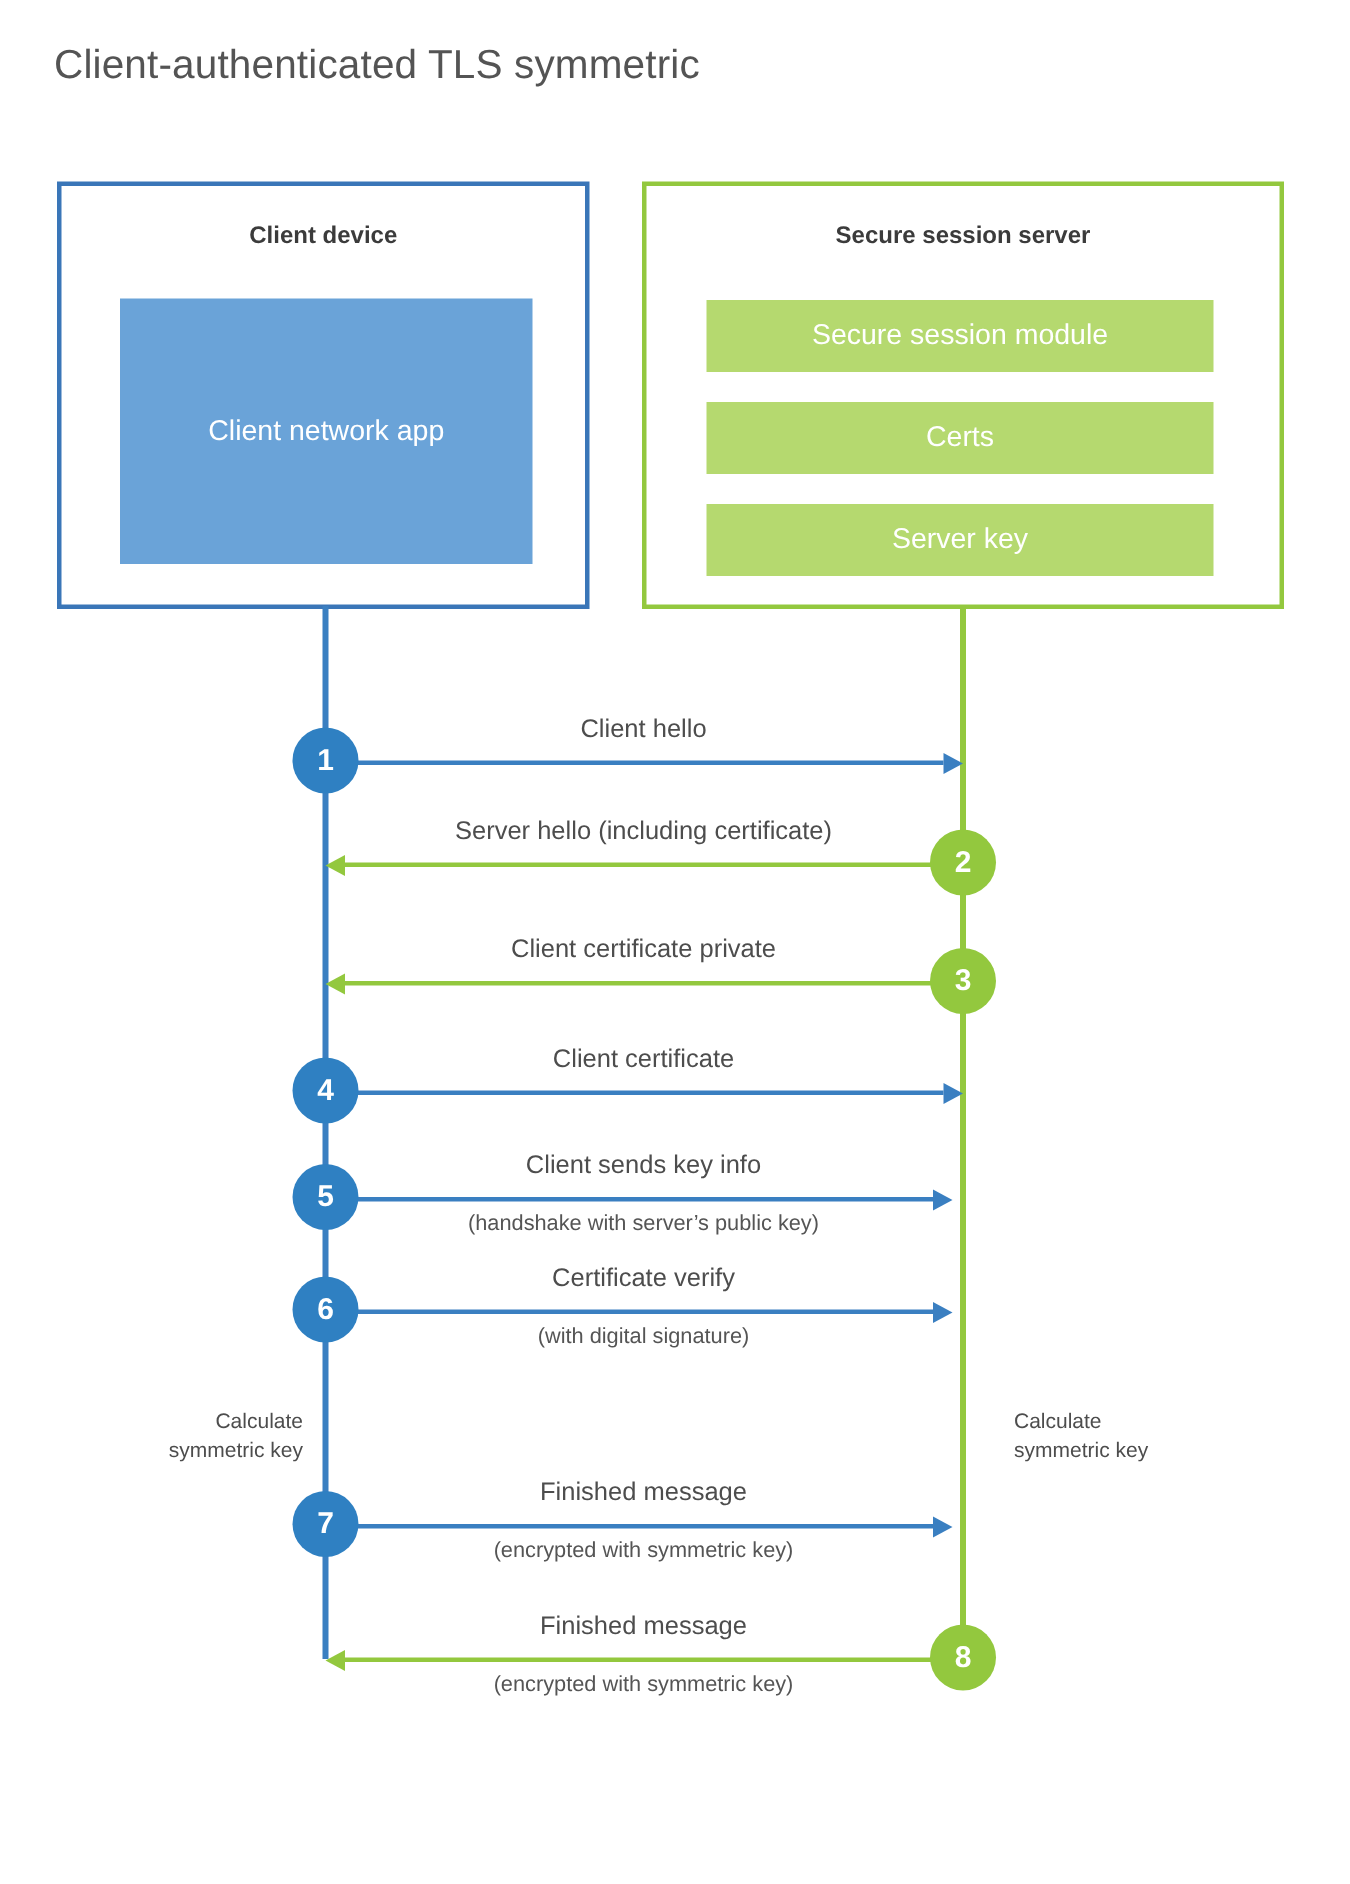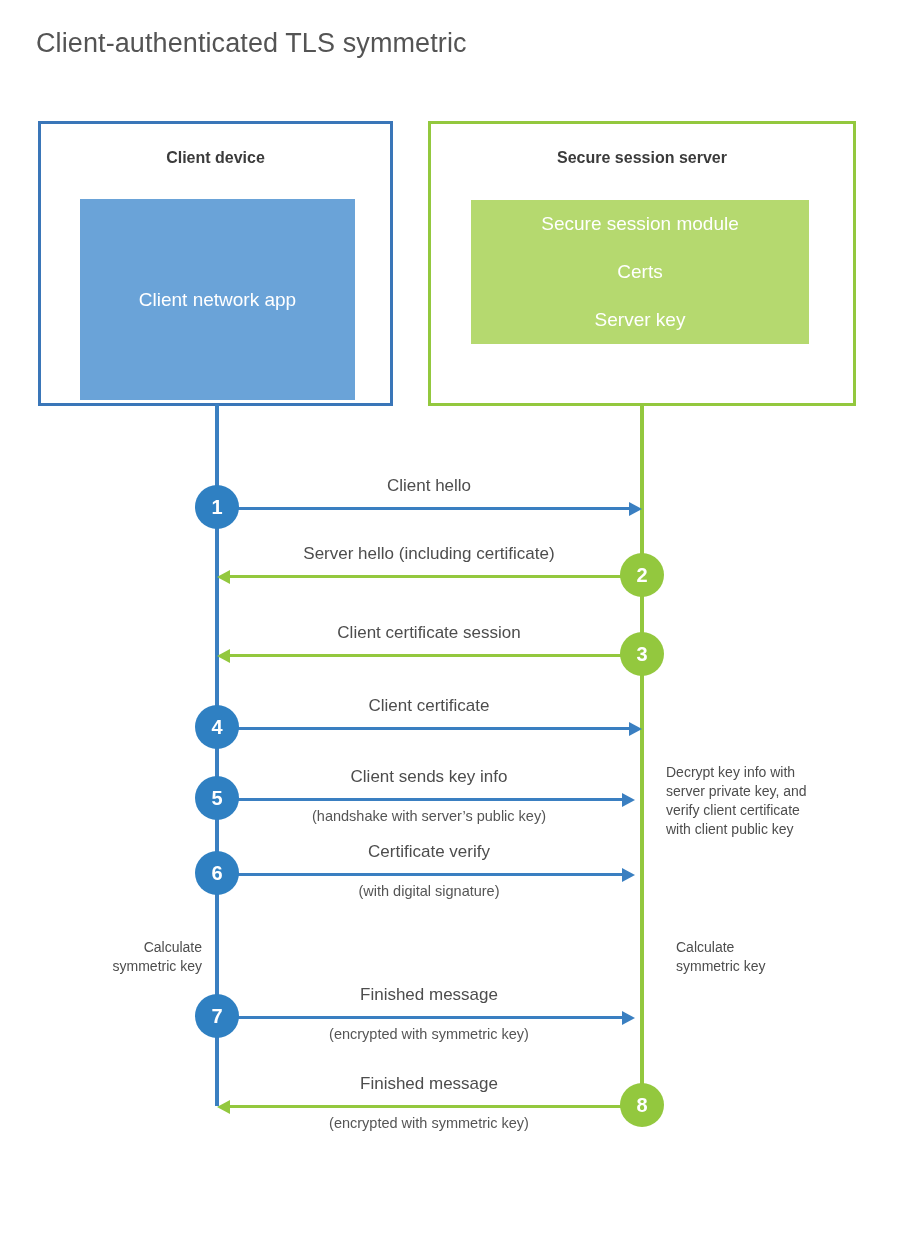--- a/index.html
+++ b/index.html
@@ -64,21 +64,21 @@
     font-size: 16px;
     font-weight: bold;
     color: #3b3b3b;
   }
 
   .client-app {
     position: absolute;
     left: 39px;
     top: 75px;
     width: 275px;
-    height: 201px;
+    height: 177px;
     background: #6aa3d8;
     color: #ffffff;
     font-size: 19px;
     display: flex;
     align-items: center;
     justify-content: center;
     text-align: center;
     line-height: 1.35;
   }
 
@@ -89,21 +89,21 @@
     width: 338px;
   }
   .server-module {
     background: #b5d96f;
     color: #ffffff;
     font-size: 19px;
     height: 48px;
     display: flex;
     align-items: center;
     justify-content: center;
-    margin-bottom: 0;
+    margin-bottom: 20px;
   }
 
   
   .lifeline {
     position: absolute;
     width: 4px;
   }
   .lifeline.client-line {
     left: 215px;
     top: 404px;
@@ -232,21 +232,21 @@
   <div class="msg" style="left:217px; top:575px; width:425px;">
     <div class="msg-line green" style="left:13px; width:412px;"></div>
     <div class="arrowhead left" style="left:0px;"></div>
     <div class="msg-label primary" style="left:212px;">Server hello (including certificate)</div>
   </div>
   <div class="step-badge green" style="left:620px; top:553px;">2</div>
 
   <div class="msg" style="left:217px; top:654px; width:425px;">
     <div class="msg-line green" style="left:13px; width:412px;"></div>
     <div class="arrowhead left" style="left:0px;"></div>
-    <div class="msg-label primary" style="left:212px;">Client certificate session</div>
+    <div class="msg-label primary" style="left:212px;">Client certificate private</div>
   </div>
   <div class="step-badge green" style="left:620px; top:632px;">3</div>
 
   <div class="msg" style="left:217px; top:727px; width:425px;">
     <div class="msg-line blue" style="width:412px;"></div>
     <div class="arrowhead right" style="left:412px;"></div>
     <div class="msg-label primary" style="left:212px;">Client certificate</div>
   </div>
   <div class="step-badge blue" style="left:195px; top:705px;">4</div>
 
@@ -275,24 +275,20 @@
   <div class="step-badge blue" style="left:195px; top:994px;">7</div>
 
   <div class="msg" style="left:217px; top:1105px; width:425px;">
     <div class="msg-line green" style="left:13px; width:412px;"></div>
     <div class="arrowhead left" style="left:0px;"></div>
     <div class="msg-label primary" style="left:212px;">Finished message</div>
     <div class="msg-label sub" style="left:212px;">(encrypted with symmetric key)</div>
   </div>
   <div class="step-badge green" style="left:620px; top:1083px;">8</div>
 
-  <div class="side-note right-note" style="left:666px; top:763px; width:175px;">Decrypt key info with
-server private key, and
-verify client certificate
-with client public key</div>
 
   <div class="side-note left-note" style="left:50px; top:938px; width:152px;">Calculate
 symmetric key</div>
 
   <div class="side-note right-note" style="left:676px; top:938px; width:160px;">Calculate
 symmetric key</div>
 
 </div>
 
 </body></html>

